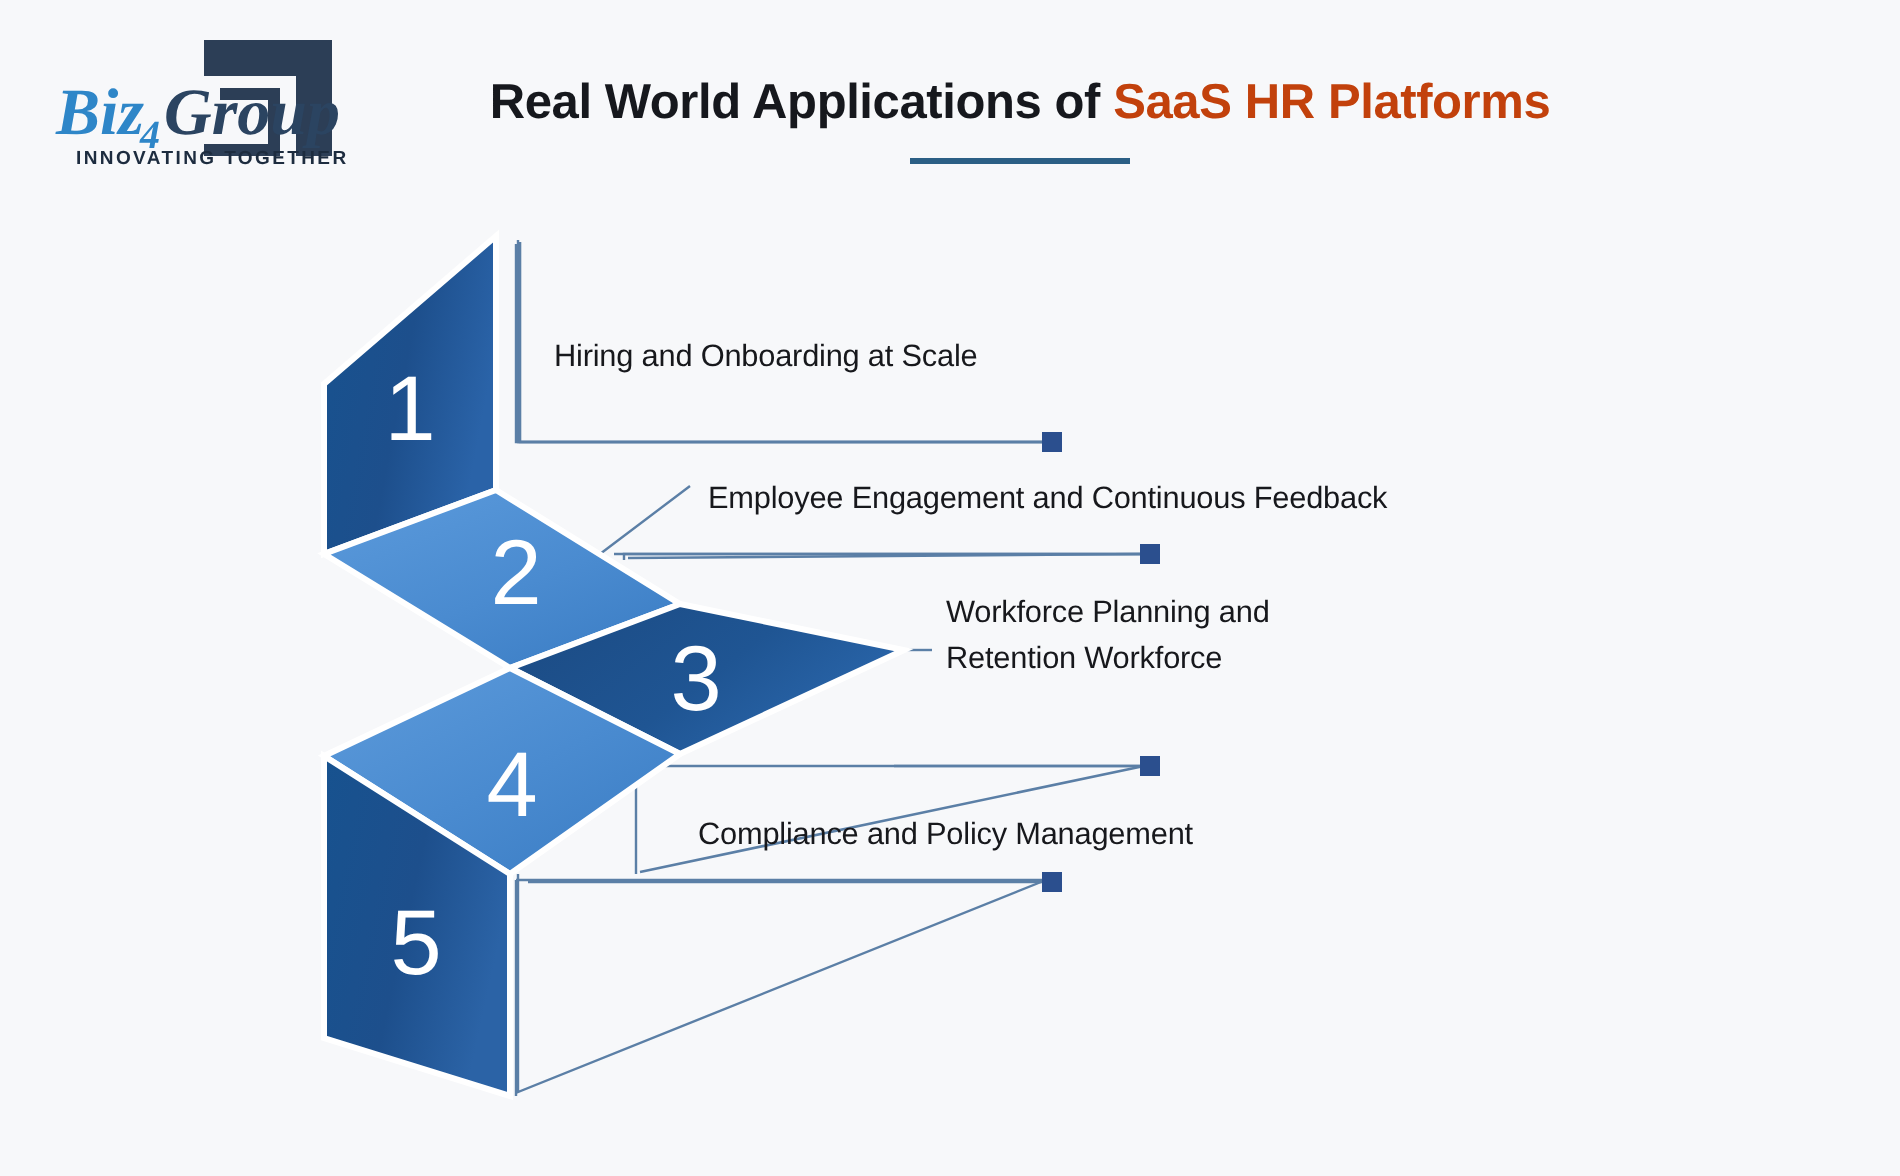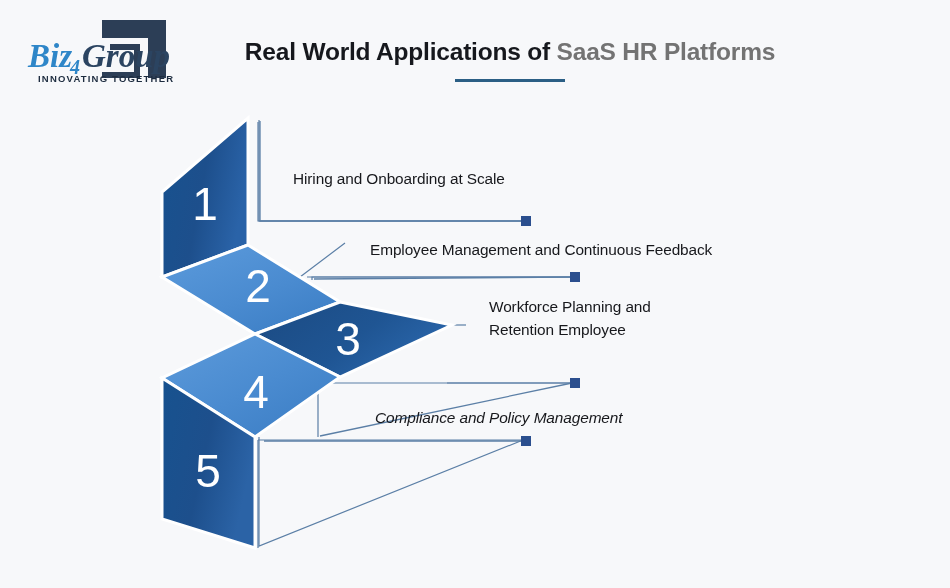--- a/index.html
+++ b/index.html
@@ -46,21 +46,21 @@
     width: 640px;
     text-align: center;
   }
   #page-title {
     font-size: 24.5px;
     font-weight: bold;
     letter-spacing: -0.2px;
     color: #16181d;
     white-space: nowrap;
   }
-  #page-title .accent { color: #737373; }
+  #page-title .accent { color: #c2410c; }
   #title-rule {
     margin: 13px auto 0 auto;
     width: 110px;
     height: 3px;
     background: #2b5f85;
   }
 
   
   #info-svg {
     position: absolute;
@@ -78,26 +78,25 @@
   }
 
   
   .step-label {
     position: absolute;
     font-size: 15.4px;
     font-weight: normal;
     color: #17181c;
     line-height: 1.48;
     letter-spacing: -0.1px;
-    margin-left: 16px;
   }
   #label-1 { left: 277px; top: 168px; }
   #label-2 { left: 354px; top: 239px; }
   #label-3 { left: 473px; top: 296px; width: 230px; }
-  #label-4 { left: 359px; top: 407px; font-style: italic; }
+  #label-4 { left: 349px; top: 407px; }
   #label-5 { left: 282px; top: 472px; width: 275px; }
 </style>
 </head>
 <body>
 
 <div id="canvas">
 
   <div id="header">
 
     <div id="logo">
@@ -203,23 +202,23 @@
     </g>
 
     <g>
       <path d="M255 437 L255 548 L162 519 L162 378 Z" fill="url(#g5)" stroke="#ffffff" stroke-width="3"></path>
       <text class="step-number" x="208" y="487" text-anchor="middle">5</text>
     </g>
   </svg>
 
   <div class="step-label" id="label-1">Hiring and Onboarding at Scale</div>
 
-  <div class="step-label" id="label-2">Employee Management and Continuous Feedback</div>
+  <div class="step-label" id="label-2">Employee Engagement and Continuous Feedback</div>
 
   <div class="step-label" id="label-3">
     <div>Workforce Planning and</div>
-    <div>Retention Employee</div>
+    <div>Retention Workforce</div>
   </div>
 
   <div class="step-label" id="label-4">Compliance and Policy Management</div>
 
 
 </div>
 
 </body></html>

